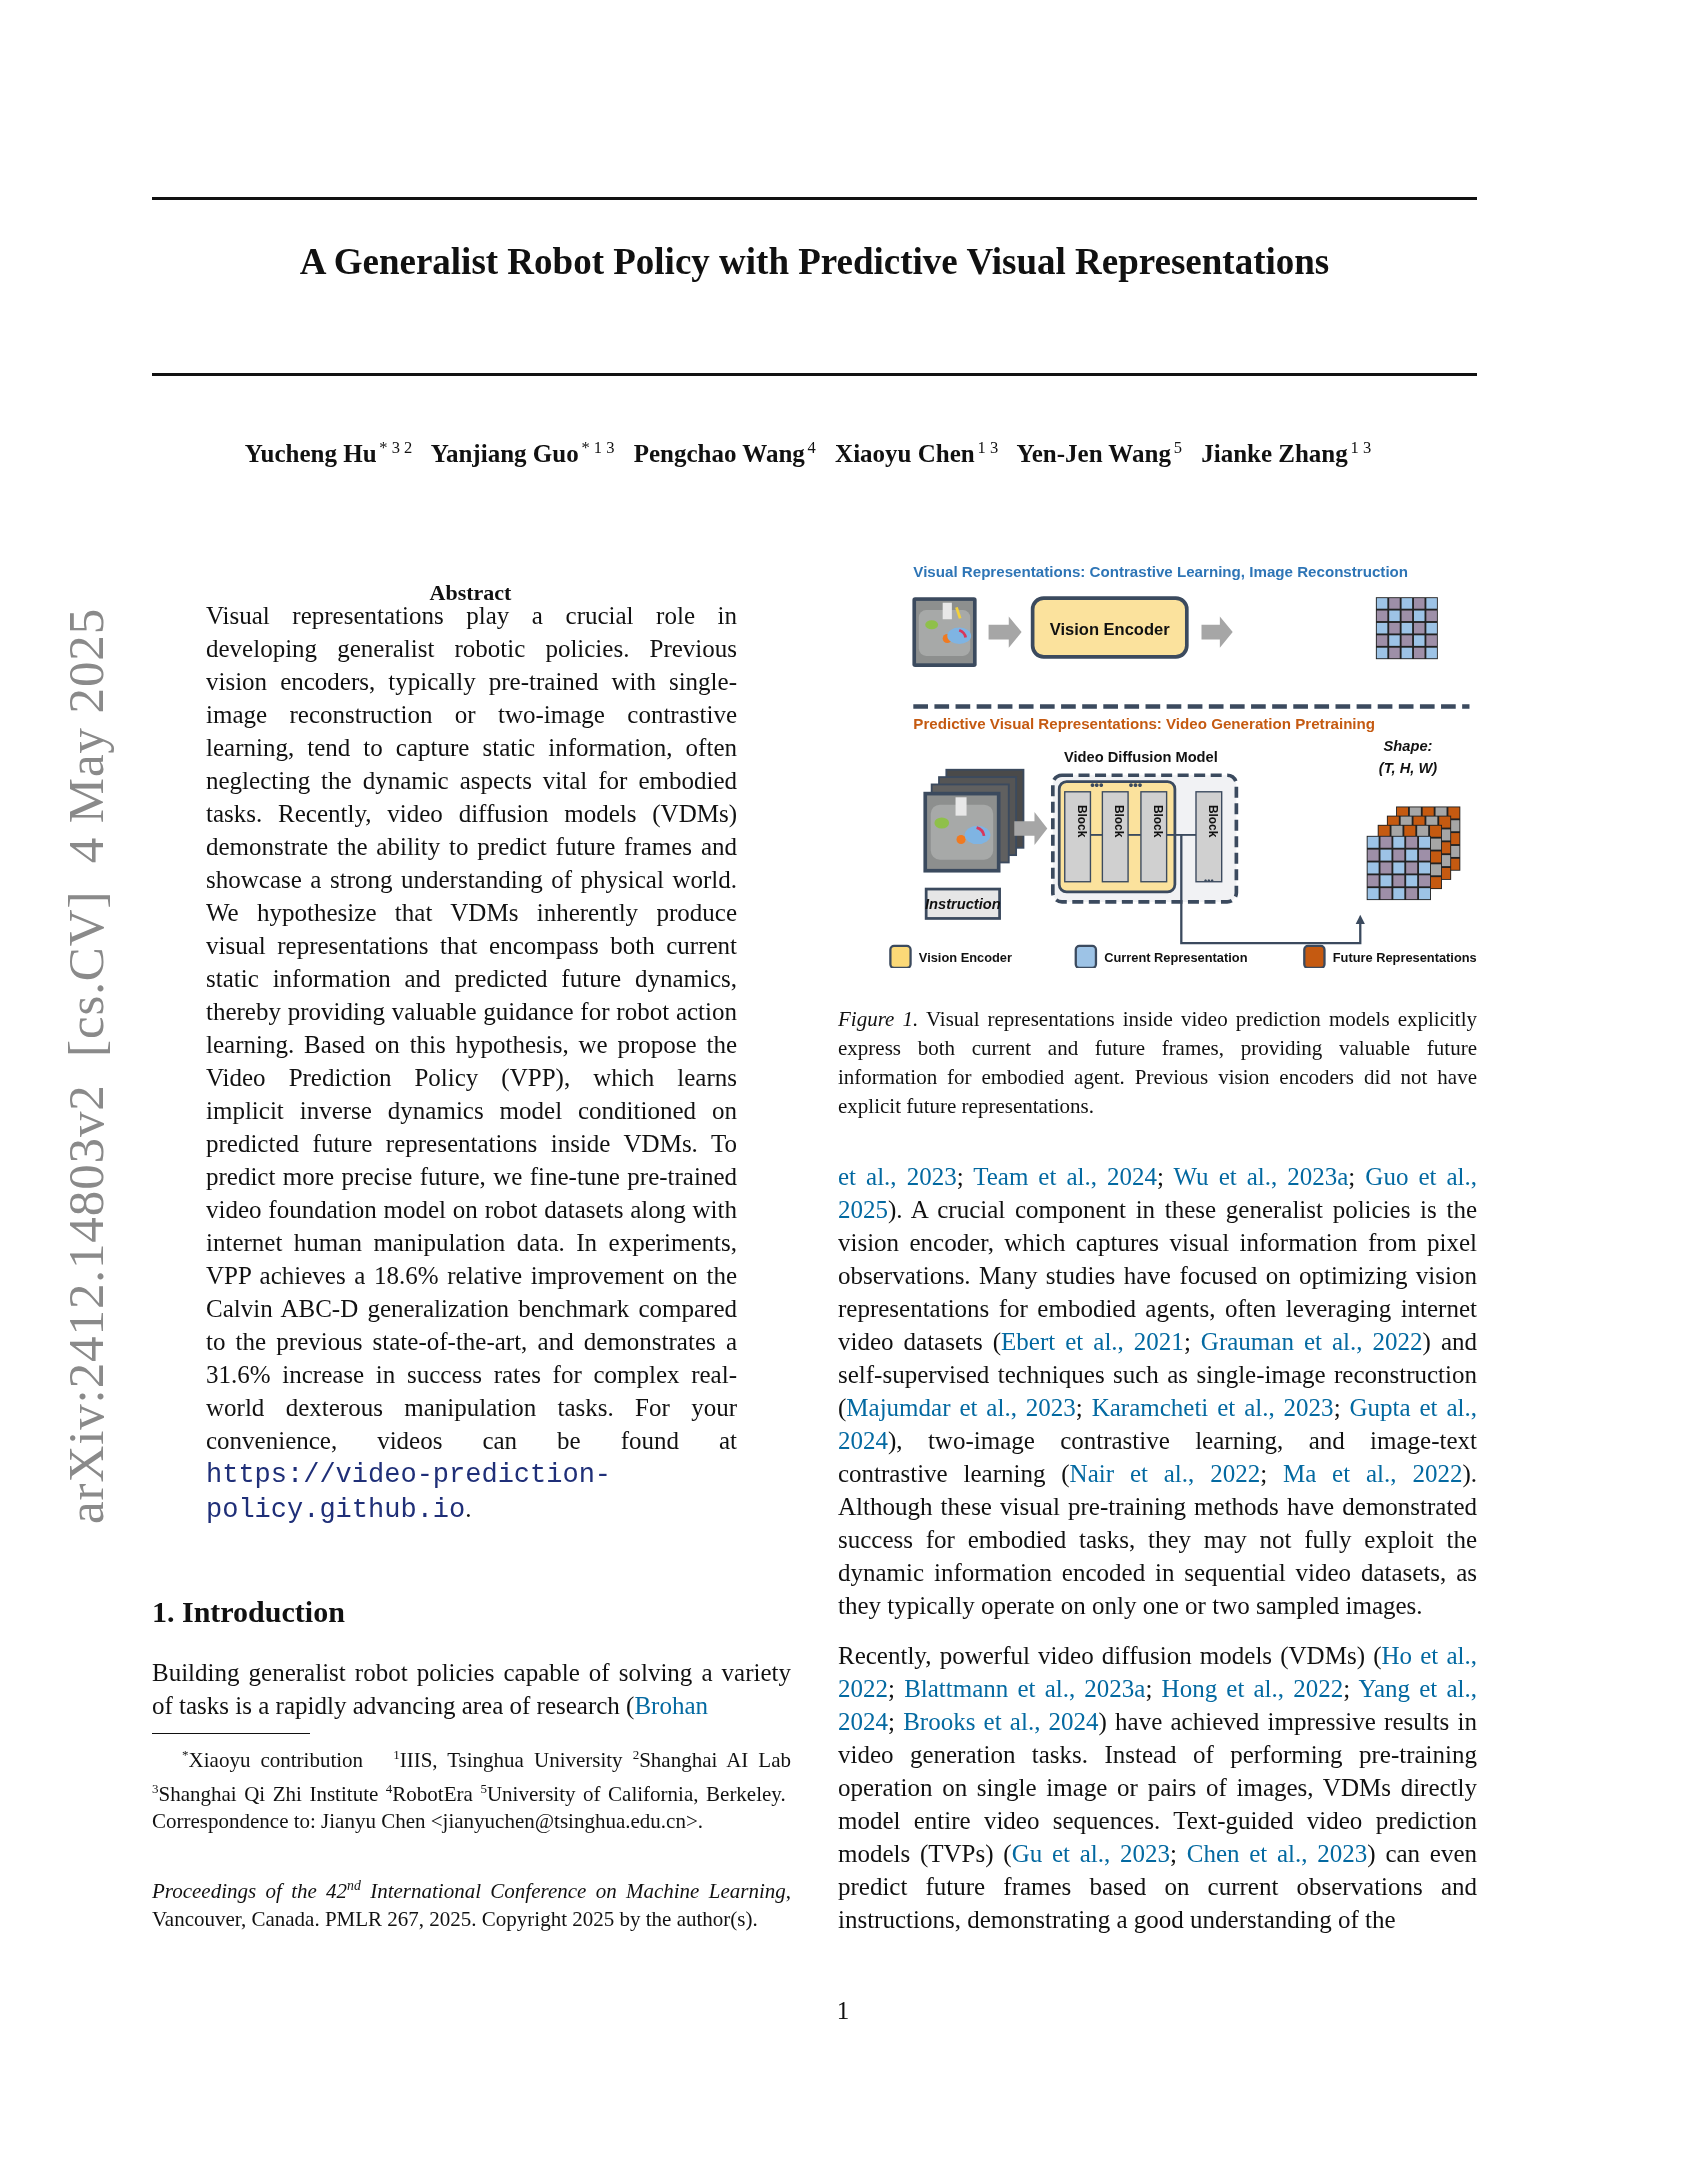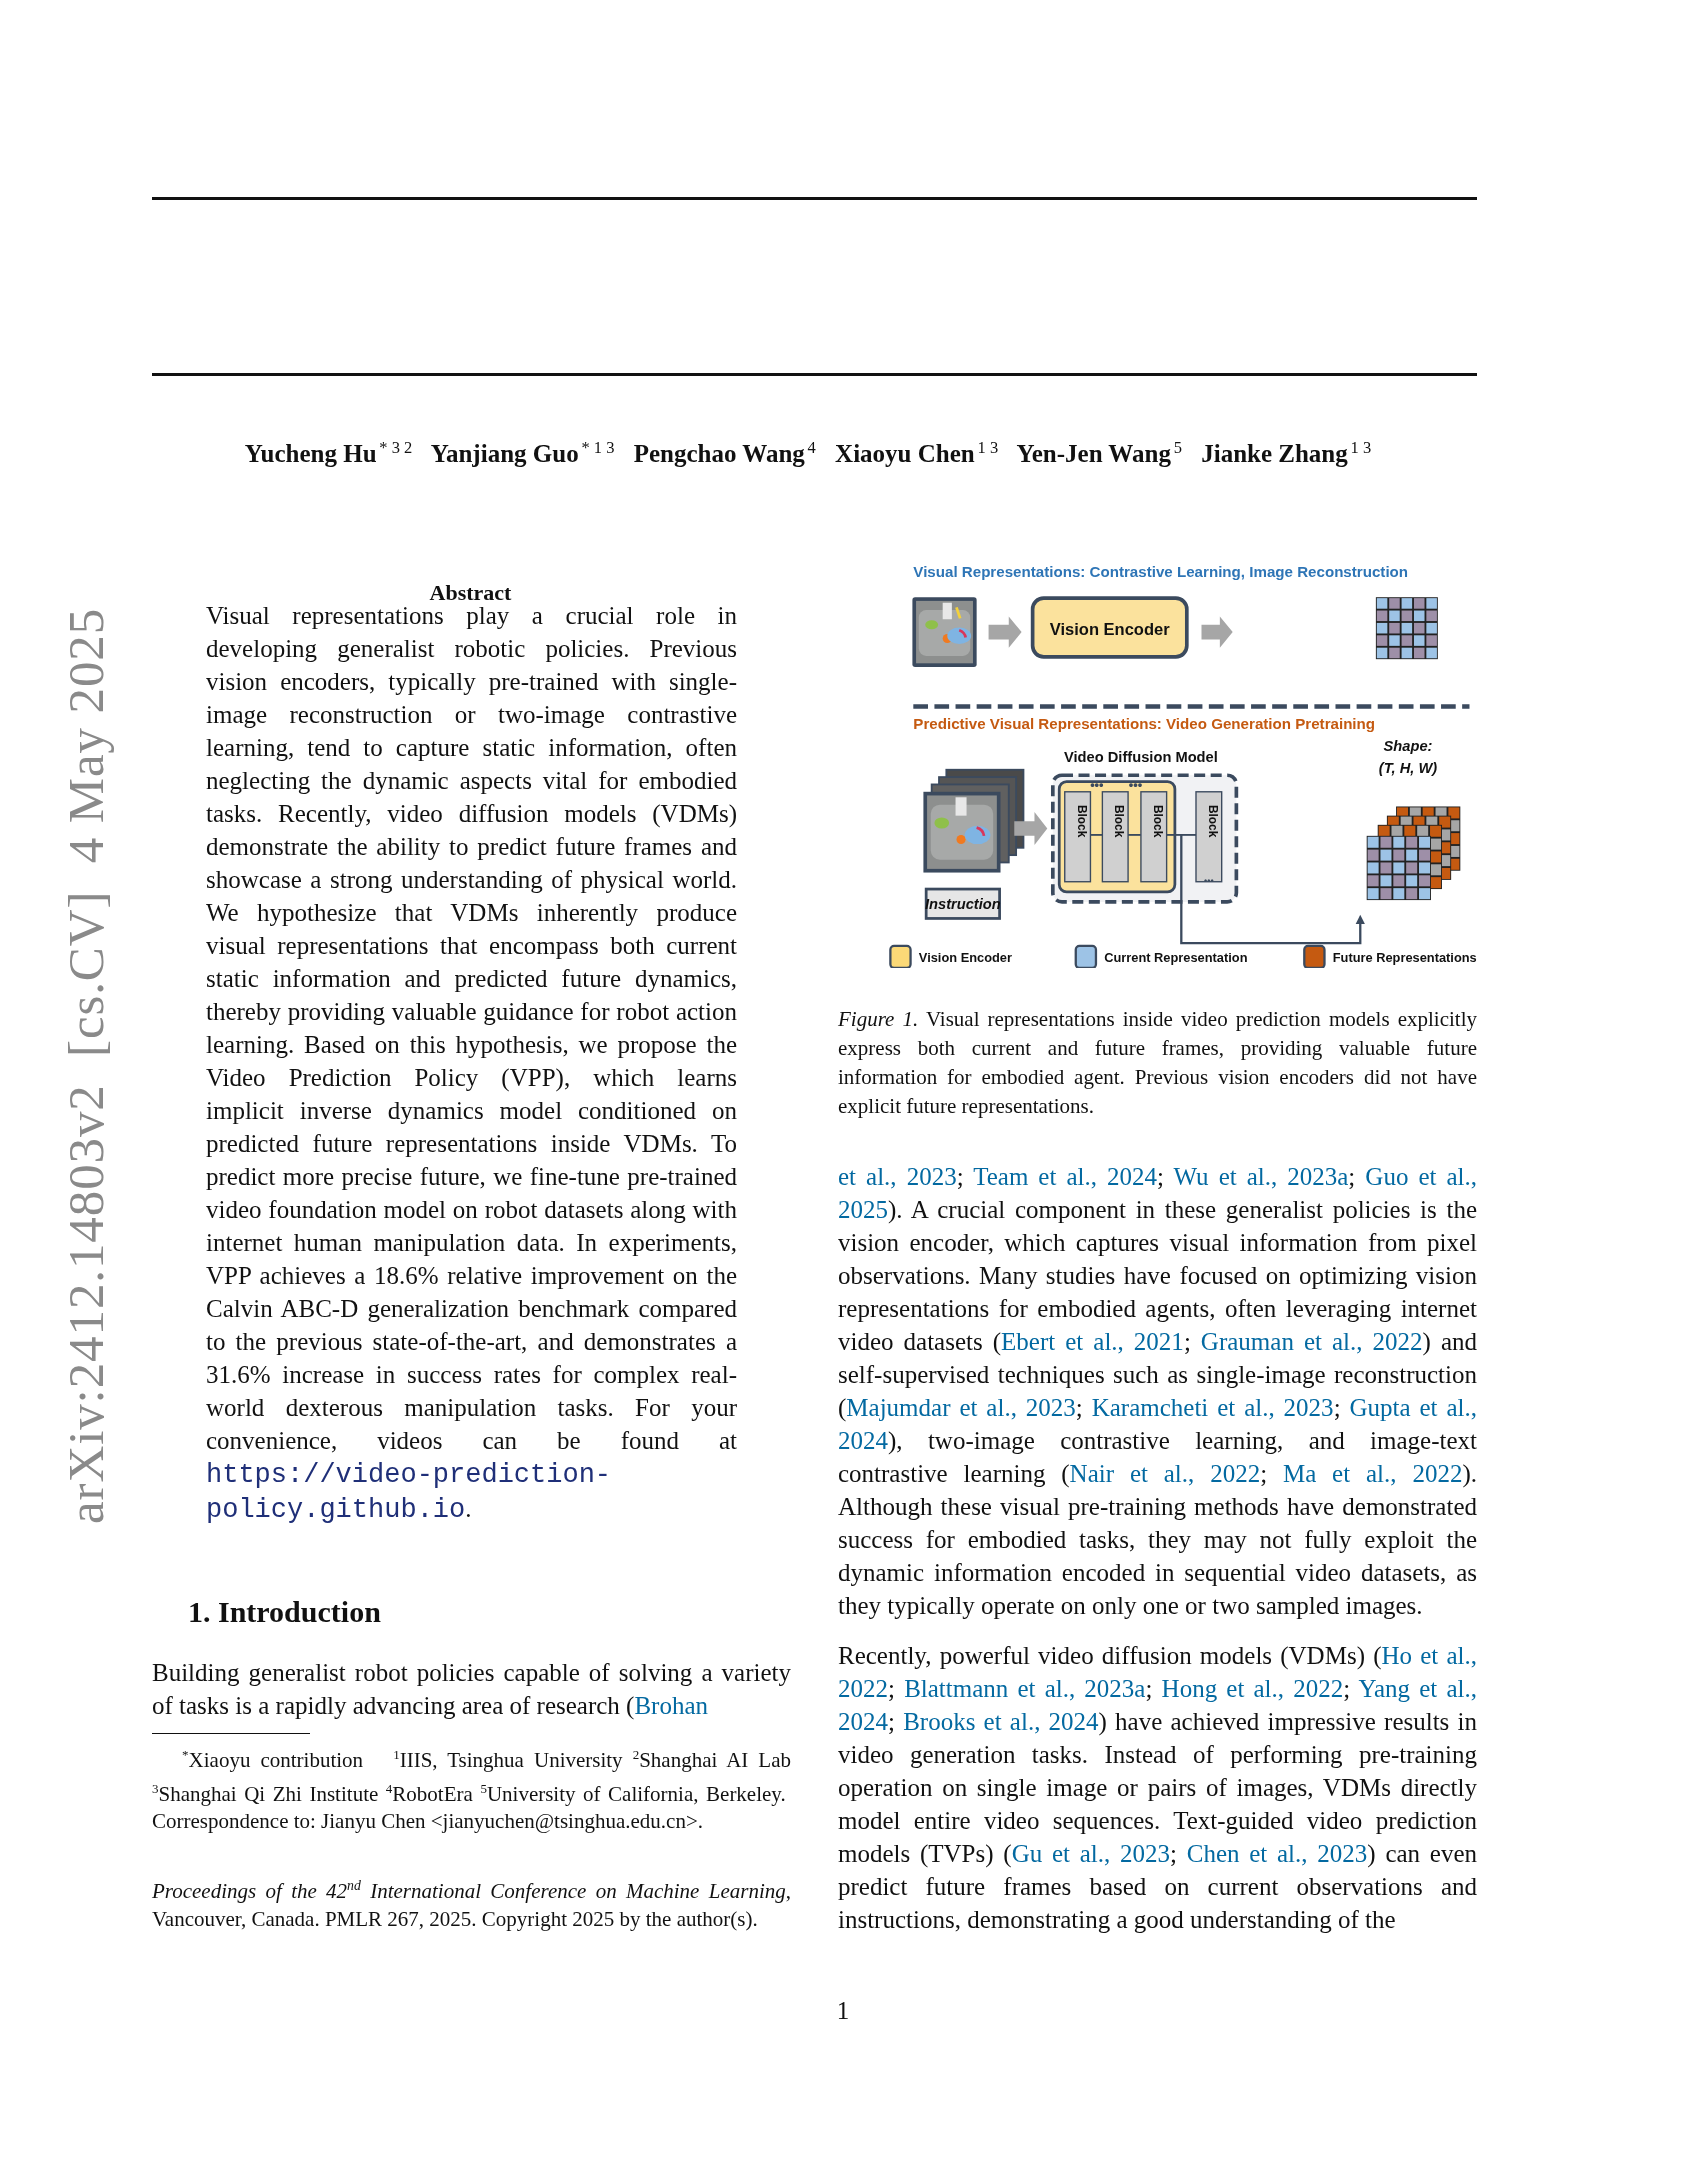--- a/index.html
+++ b/index.html
@@ -6,21 +6,21 @@
   body { width: 1686px; height: 2182px; position: relative; overflow: hidden; font-family: "Liberation Serif", "DejaVu Serif", serif; color: #111; }
   .rule { position: absolute; left: 152px; width: 1325px; background: #111; height: 2.8px; }
   #title { position: absolute; top: 237px; left: 152px; width: 1325px; text-align: center; font-weight: bold; font-size: 37px; line-height: 50px; }
   #authors { position: absolute; top: 430px; left: 152px; width: 1325px; text-align: center; font-weight: bold; font-size: 25px; line-height: 35px; }
   #authors sup { font-weight: normal; font-size: 16.5px; margin-left: 2.8px; margin-right: 13px; }
   #arxiv { position: absolute; left: 57px; top: 1524px; transform: rotate(-90deg); transform-origin: left top; font-size: 51px; color: #8a8a8a; white-space: nowrap; letter-spacing: 0.9px; }
   .col { position: absolute; font-size: 25px; line-height: 33px; text-align: justify; }
   #abstract-heading { position: absolute; top: 580px; left: 204px; width: 533px; text-align: center; font-weight: bold; font-size: 22px; }
   #abstract-body { top: 599px; left: 206px; width: 531px; }
   .mono { font-family: "Liberation Mono", "DejaVu Sans Mono", monospace; color: #1f2f78; font-size: 27px; }
-  #intro-heading { position: absolute; top: 1595px; left: 152px; font-weight: bold; font-size: 30px; margin-left: 36px; }
+  #intro-heading { position: absolute; top: 1595px; left: 152px; font-weight: bold; font-size: 30px; }
   #intro-body { top: 1656px; left: 152px; width: 639px; }
   .cite { color: #0369a1; }
   #fn-rule { position: absolute; top: 1733px; left: 152px; width: 158px; height: 0.9px; background: #111; }
   #footnote { position: absolute; top: 1741px; left: 152px; width: 639px; font-size: 21px; line-height: 27.5px; text-align: justify; }
   #footnote sup { font-size: 13px; }
   #proceedings { position: absolute; top: 1872px; left: 152px; width: 639px; font-size: 21px; line-height: 27.5px; text-align: justify; }
   #proceedings sup { font-size: 13.8px; font-style: italic; }
   #page-num { position: absolute; top: 1997px; left: 0; width: 1686px; text-align: center; font-size: 25px; }
   
   #figure { position: absolute; top: 555px; left: 882px; width: 639px; height: 413px; font-family: Liberation Sans, sans-serif; }
@@ -28,20 +28,21 @@
   #caption { position: absolute; top: 1005px; left: 838px; width: 639px; font-size: 21px; line-height: 29px; text-align: justify; }
   #caption i { font-style: italic; }
   #right-body { top: 1160px; left: 838px; width: 639px; }
   #right-body p { margin: 0 0 16.5px 0; }
 </style>
 </head>
 <body>
 
 <div class="rule" style="top:197px;"></div>
 <div id="title">
+  <div>A Generalist Robot Policy with Predictive Visual Representations</div>
 </div>
 <div class="rule" style="top:373px;"></div>
 
 <div id="authors">
   <div>
     <span><span>Yucheng Hu</span><sup>* 3 2</sup></span>
     <span><span>Yanjiang Guo</span><sup>* 1 3</sup></span>
     <span><span>Pengchao Wang</span><sup>4</sup></span>
     <span><span>Xiaoyu Chen</span><sup>1 3</sup></span>
     <span><span>Yen-Jen Wang</span><sup>5</sup></span>

